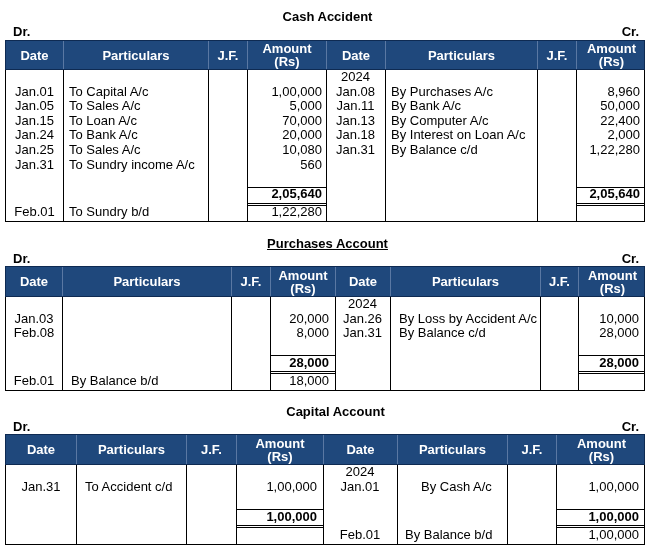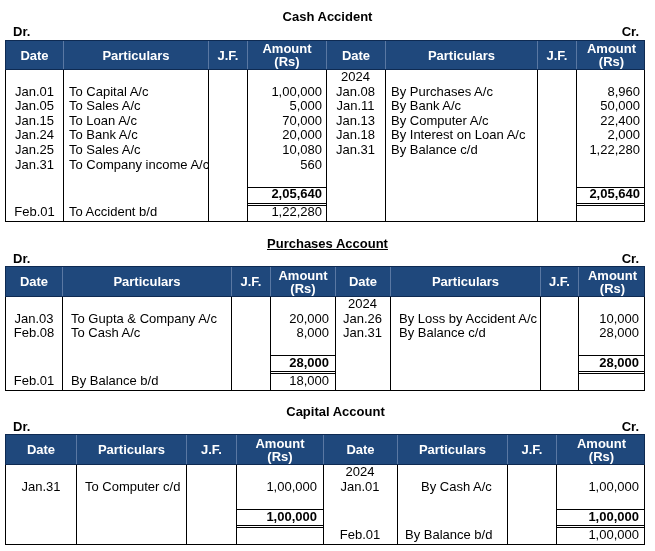--- a/index.html
+++ b/index.html
@@ -57,34 +57,34 @@
 Jan.15
 Jan.24
 Jan.25
 Jan.31</div>
     <div class="txt" style="left:63px;top:0;">
 To Capital A/c
 To Sales A/c
 To Loan A/c
 To Bank A/c
 To Sales A/c
-To Company income A/c</div>
+To Sundry income A/c</div>
     <div class="txt r" style="left:241px;width:75px;top:0;">
 1,00,000
 5,000
 70,000
 20,000
 10,080
 560</div>
     <div class="hl" style="left:241px;width:79px;top:117px;"></div>
     <div class="txt r b" style="left:241px;width:75px;top:117px;">2,05,640</div>
     <div class="hl" style="left:241px;width:79px;top:133px;"></div>
     <div class="hl" style="left:241px;width:79px;top:135px;"></div>
     <div class="txt c" style="left:0;width:57px;top:135px;">Feb.01</div>
-    <div class="txt" style="left:63px;top:135px;">To Accident b/d</div>
+    <div class="txt" style="left:63px;top:135px;">To Sundry b/d</div>
     <div class="txt r" style="left:241px;width:75px;top:135px;">1,22,280</div>
 
     <div class="txt c" style="left:320px;width:59px;top:0;">2024
 Jan.08
 Jan.11
 Jan.13
 Jan.18
 Jan.31</div>
     <div class="txt" style="left:385px;top:0;">
 By Purchases A/c
@@ -126,23 +126,20 @@
     <div class="vline" style="left:56px;"></div>
     <div class="vline" style="left:225px;"></div>
     <div class="vline" style="left:264px;"></div>
     <div class="vline" style="left:329px;"></div>
     <div class="vline" style="left:384px;"></div>
     <div class="vline" style="left:534px;"></div>
     <div class="vline" style="left:572px;"></div>
     <div class="txt c" style="left:0;width:56px;top:0;">
 Jan.03
 Feb.08</div>
-    <div class="txt" style="left:65px;top:0;">
-To Gupta &amp; Company A/c
-To Cash A/c</div>
     <div class="txt r" style="left:264px;width:59px;top:0;">
 20,000
 8,000</div>
     <div class="hl" style="left:264px;width:65px;top:58px;"></div>
     <div class="txt r b" style="left:264px;width:59px;top:59px;">28,000</div>
     <div class="hl" style="left:264px;width:65px;top:74px;"></div>
     <div class="hl" style="left:264px;width:65px;top:76px;"></div>
     <div class="txt c" style="left:0;width:56px;top:77px;">Feb.01</div>
     <div class="txt" style="left:65px;top:77px;">By Balance b/d</div>
     <div class="txt r" style="left:264px;width:59px;top:77px;">18,000</div>
@@ -181,21 +178,21 @@
   </div>
   <div class="body" style="top:31px;height:80px;">
     <div class="vline" style="left:70px;"></div>
     <div class="vline" style="left:180px;"></div>
     <div class="vline" style="left:230px;"></div>
     <div class="vline" style="left:317px;"></div>
     <div class="vline" style="left:391px;"></div>
     <div class="vline" style="left:501px;"></div>
     <div class="vline" style="left:550px;"></div>
     <div class="txt c" style="left:0;width:70px;top:15px;">Jan.31</div>
-    <div class="txt" style="left:79px;top:15px;">To Computer c/d</div>
+    <div class="txt" style="left:79px;top:15px;">To Accident c/d</div>
     <div class="txt r" style="left:230px;width:81px;top:15px;">1,00,000</div>
     <div class="hl" style="left:230px;width:87px;top:44px;"></div>
     <div class="txt r b" style="left:230px;width:81px;top:45px;">1,00,000</div>
     <div class="hl" style="left:230px;width:87px;top:60px;"></div>
     <div class="hl" style="left:230px;width:87px;top:62px;"></div>
     <div class="txt c" style="left:317px;width:74px;top:0;">2024
 Jan.01</div>
     <div class="txt" style="left:415px;top:15px;">By Cash A/c</div>
     <div class="txt r" style="left:550px;width:83px;top:15px;">1,00,000</div>
     <div class="hl" style="left:550px;width:89px;top:44px;"></div>

